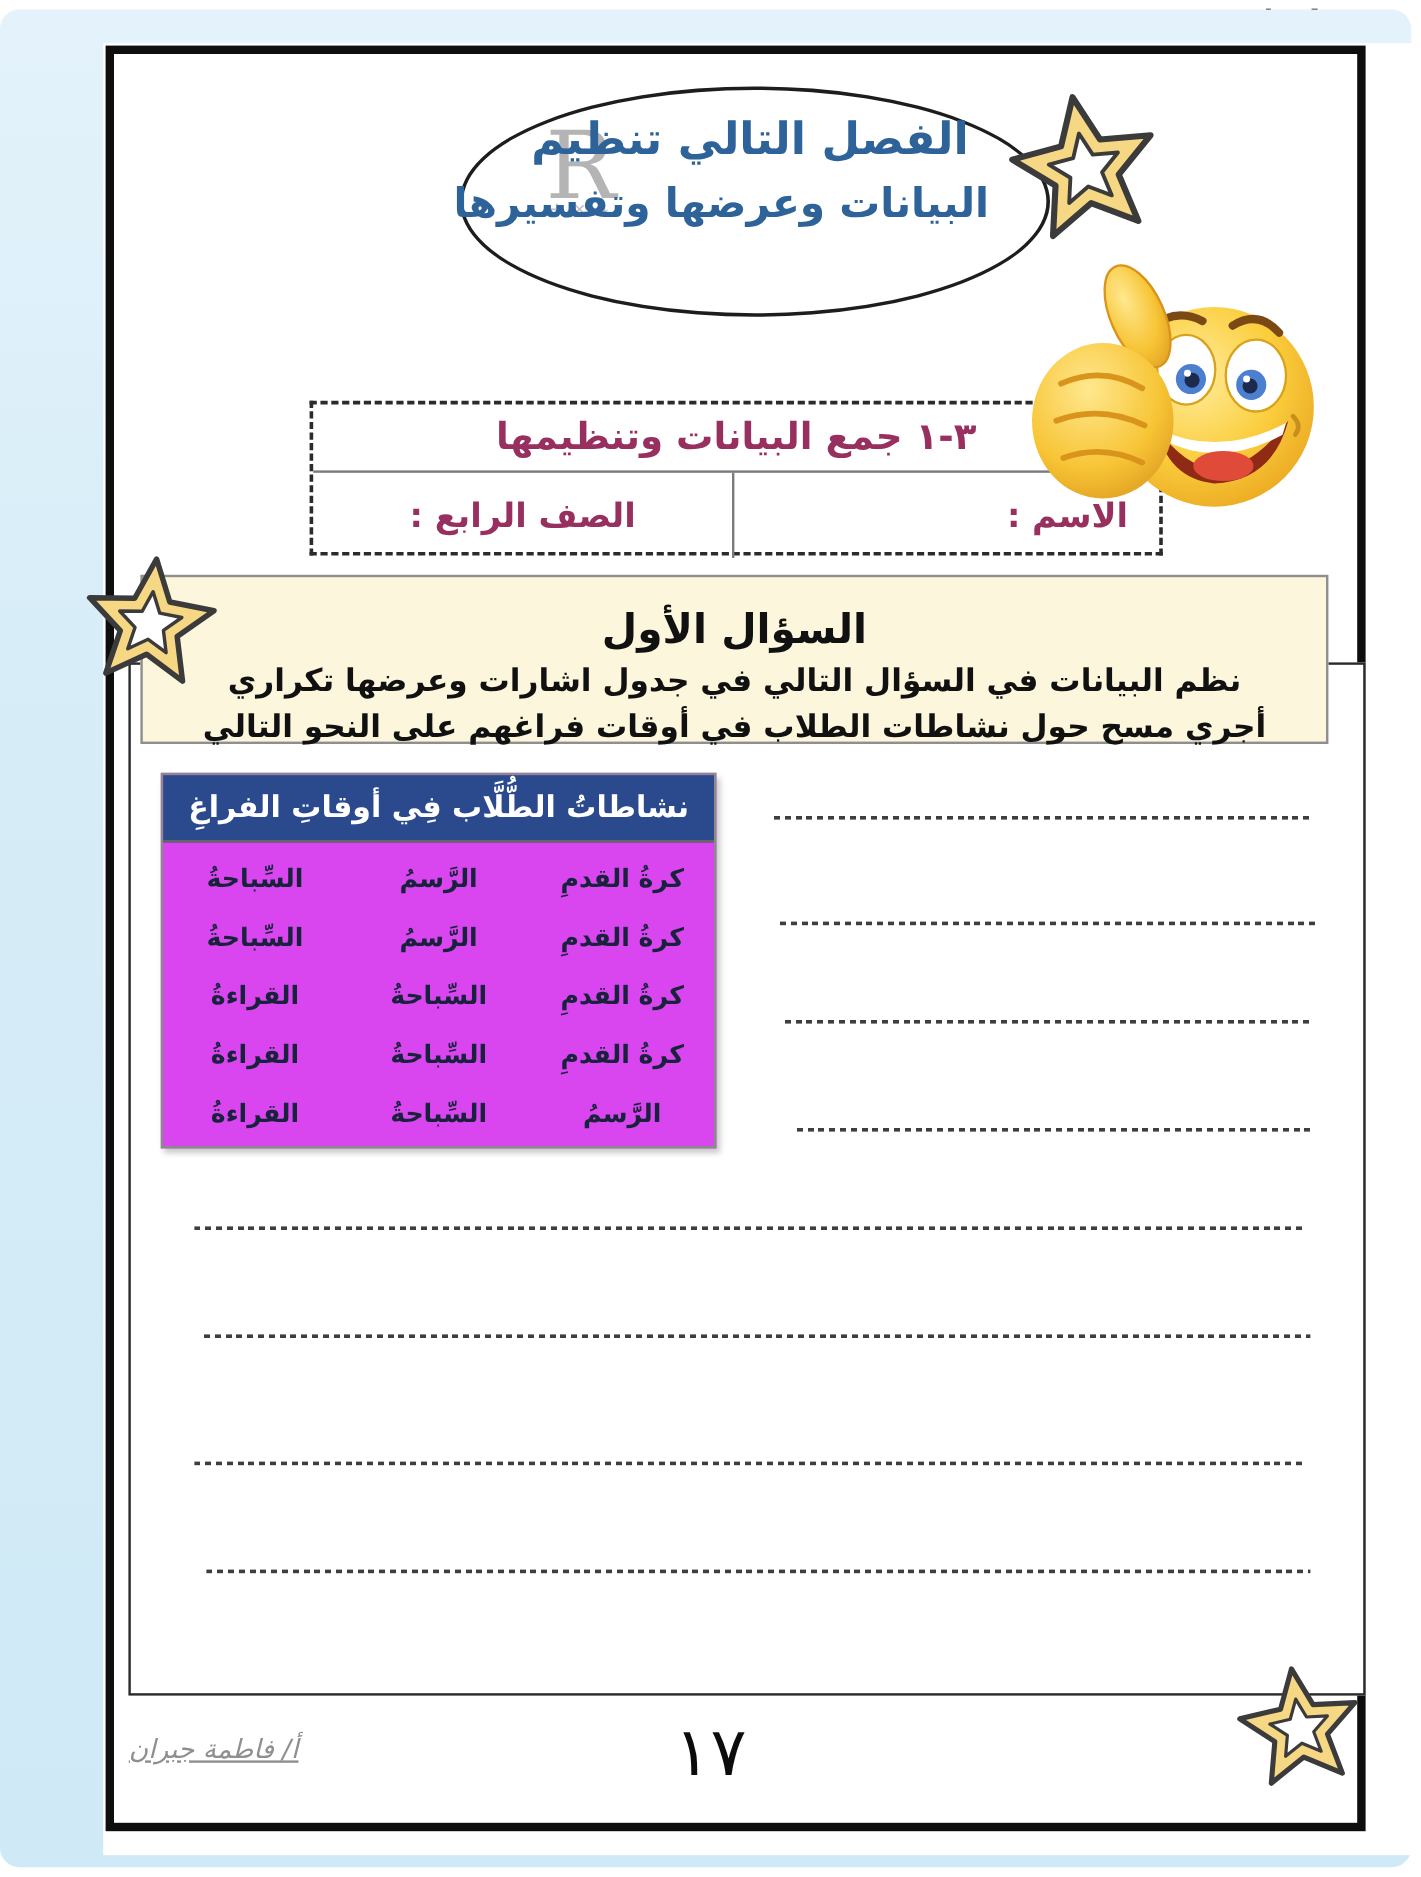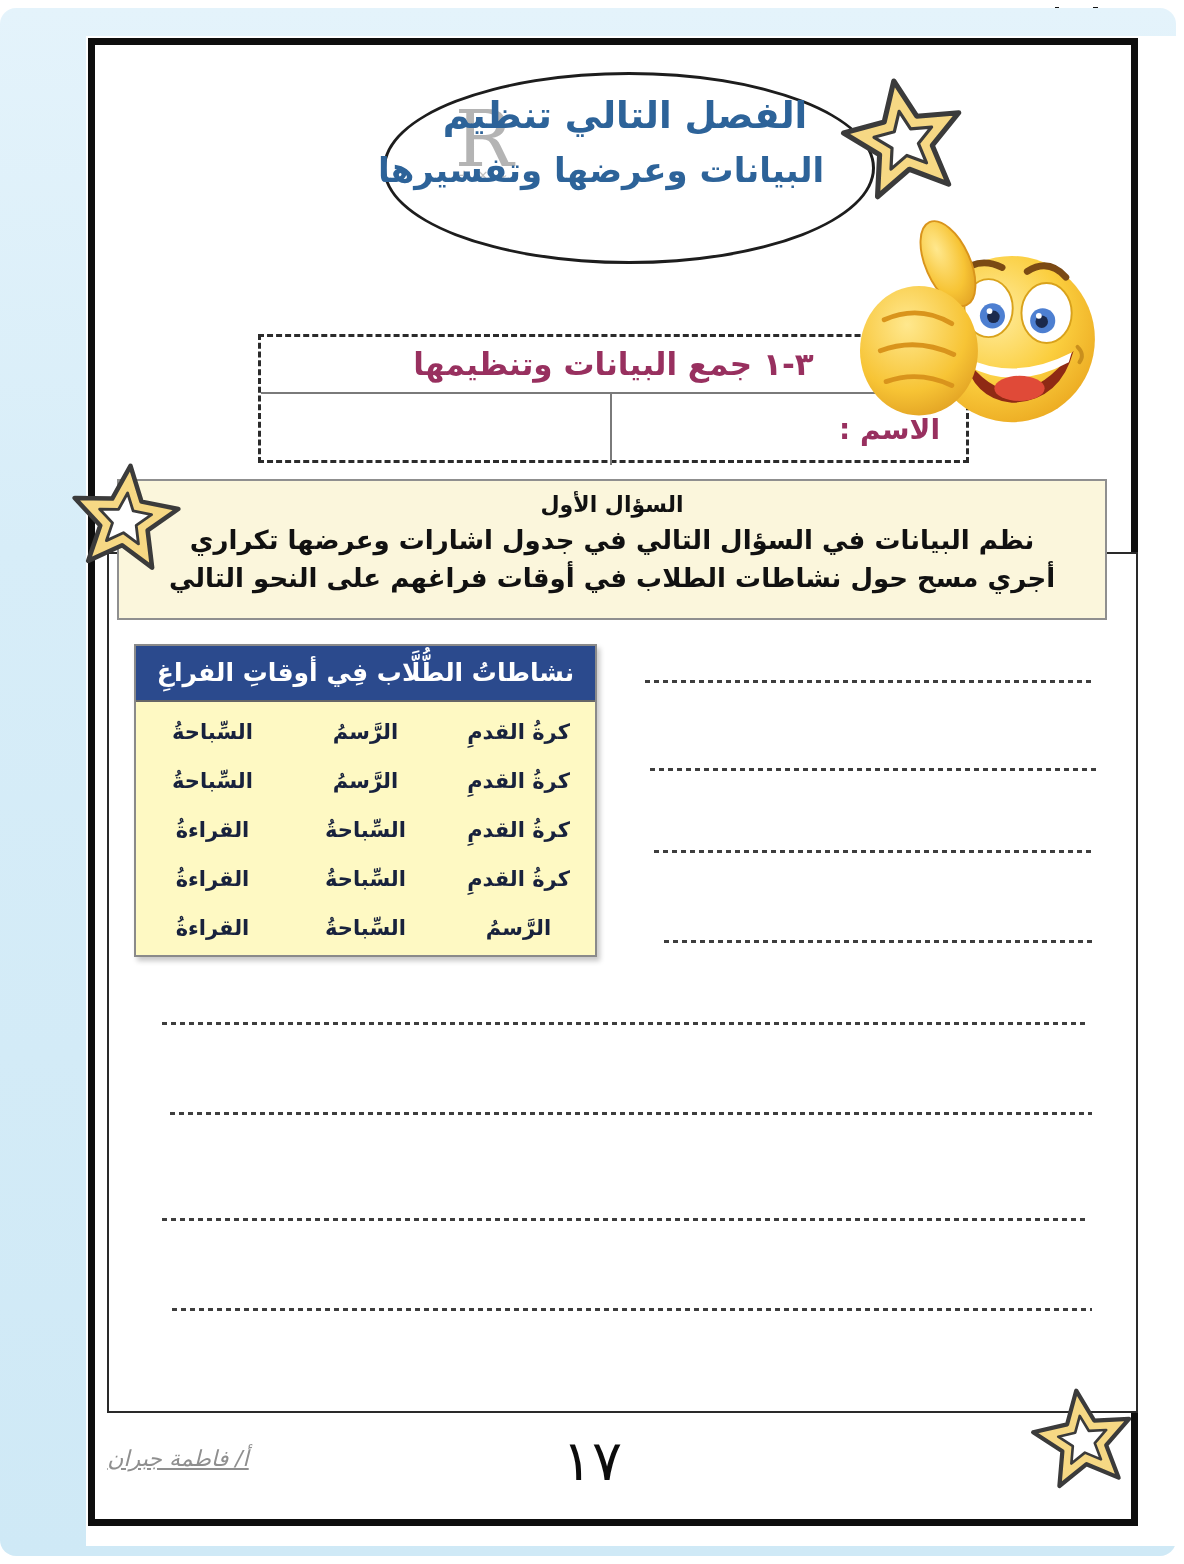--- a/index.html
+++ b/index.html
@@ -38,29 +38,29 @@
     border-top:2px solid #7a7a7a;}
   .name-cell{border-left:2px solid #7a7a7a;display:flex;align-items:center;
     padding-right:26px;box-sizing:border-box;}
   .grade-cell{display:flex;align-items:center;justify-content:center;}
   .field-label{color:#98305f;font-size:28px;font-weight:700;}
 
   
   .question-box{left:117px;top:479px;width:990px;height:141px;background:#fbf6dc;
     border:2px solid #8f8f8f;box-sizing:border-box;direction:rtl;text-align:center;
     color:#111;font-weight:700;z-index:4;}
-  .q-head{font-size:22px;margin-top:11px;}
+  .q-head{font-size:34px;margin-top:24px;}
   .q-line{font-size:26px;margin-top:8px;}
 
   
   .answer-rect{left:107px;top:552px;width:1031px;height:861px;
     border:2px solid #2a2a2a;box-sizing:border-box;background:#ffffff;z-index:2;}
 
   
-  .acts-table{left:134px;top:644px;width:463px;height:313px;background:#fef9c3;
+  .acts-table{left:134px;top:644px;width:463px;height:313px;background:#d946ef;
     border:2px solid #8a8a8a;box-sizing:border-box;z-index:5;
     box-shadow:3px 4px 5px rgba(0,0,0,.22);}
   .acts-head{height:54px;line-height:54px;background:#2b4a8d;color:#ffffff;
     text-align:center;font-size:25px;font-weight:700;direction:rtl;
     border-bottom:2px solid #666;}
   .acts-body{display:grid;grid-template-columns:repeat(3,1fr);direction:rtl;
     padding-top:6px;}
   .acts-cell{height:49px;line-height:49px;text-align:center;font-size:21px;
     font-weight:700;color:#18223d;direction:rtl;}
 
@@ -150,20 +150,23 @@
       <path d="M32 192 Q66 180 100 196" fill="none" stroke="#d9941c" stroke-width="5" stroke-linecap="round"></path>
     </svg>
   </div>
 
   <div class="abs lesson-box z5">
     <div class="lesson-title">٣-١  جمع البيانات وتنظيمها</div>
     <div class="lesson-split">
       <div class="name-cell">
         <span class="field-label">الاسم :</span>
       </div>
+      <div class="grade-cell">
+        <span class="field-label">الصف الرابع  :</span>
+      </div>
     </div>
   </div>
 
   <div class="abs answer-rect"></div>
 
   <div class="abs question-box">
     <div class="q-head">السؤال الأول</div>
     <div class="q-line">نظم البيانات في السؤال التالي في جدول اشارات وعرضها تكراري</div>
     <div class="q-line">أجري مسح حول نشاطات الطلاب في أوقات فراغهم على النحو التالي</div>
   </div>

